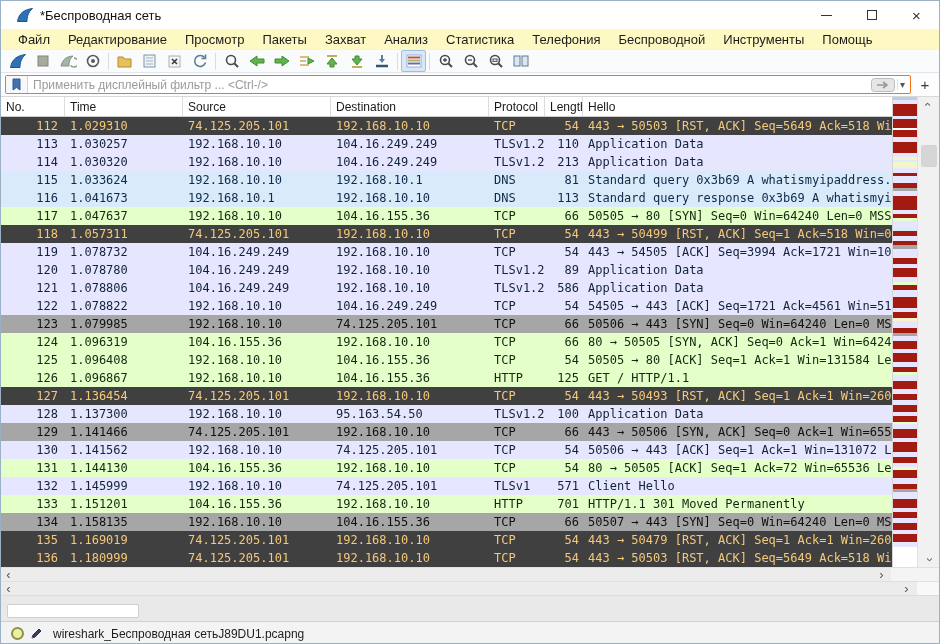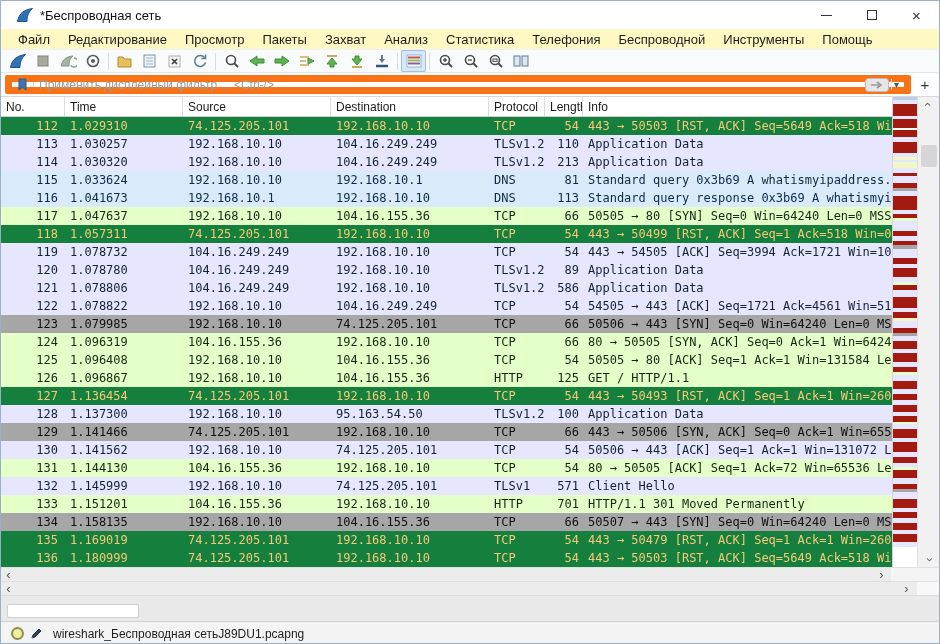--- a/index.html
+++ b/index.html
@@ -20,39 +20,39 @@
   .mitem { padding:0 9px; }
 
   
   .toolbar { height:24px; display:flex; align-items:center; padding-left:4px; background:#fafbfc; border-top:1px solid #eef2f6; border-bottom:1px solid #e2e6ea; }
   .tb { width:25px; height:22px; display:flex; align-items:center; justify-content:center; }
   .tb.active { background:#d9e8f7; border:1px solid #9ec1e3; border-radius:2px; }
   .tsep { width:1px; height:17px; background:#d9dde1; margin:0 3px; }
 
   
   .filterbar { height:24px; display:flex; align-items:center; background:#fdfdfd; padding:2px 4px; border-bottom:1px solid #d8d8d8; }
-  .fbox { flex:1; height:19px; border:7px solid #f97316; border-radius:2px; background:#fff; display:flex; align-items:center; }
+  .fbox { flex:1; height:19px; border:1px solid #f97316; border-radius:2px; background:#fff; display:flex; align-items:center; }
   .bookmark { width:22px; height:100%; display:flex; align-items:center; justify-content:center; border-right:1px solid #d5d5d5; background:#f6f8fa; }
   .finput { flex:1; border:none; outline:none; font-size:12px; padding:0 5px; color:#222; background:transparent; font-family:"Liberation Sans",sans-serif; }
   .finput::placeholder { color:#9b9b9b; }
   .fapply { display:flex; align-items:center; margin-right:2px; }
   .fcaret { font-size:10px; color:#555; padding:0 5px 0 2px; border-left:1px solid #ddd; }
   .fplus { width:20px; text-align:center; font-size:15px; color:#3a3a3a; margin-left:4px; }
 
   
   .plist { position:relative; height:470px; background:#fff; }
   .phead { height:20px; display:flex; border-bottom:1px solid #cfcfcf; background:#fff; width:893px; }
   .hcell { font-size:12px; color:#1a1a1a; padding:3px 0 0 5px; border-right:1px solid #dcdcdc; overflow:hidden; white-space:nowrap; }
   .prows { height:450px; overflow:hidden; width:893px; font-family:"DejaVu Sans Mono", monospace; font-size:12px; }
   .prow { height:18px; display:flex; white-space:nowrap; }
   .pc { overflow:hidden; padding-left:5px; line-height:18px; }
   .c-no { text-align:right; padding-right:7px; padding-left:0; }
   .c-len { text-align:right; padding-right:4px; padding-left:0; }
   .c-info { flex:1; }
-  .row-r { background:#15803d; color:#f6c878; }
+  .row-r { background:#404040; color:#f6c878; }
   .row-l { background:#e7e6ff; color:#10233a; }
   .row-b { background:#d9ebfa; color:#0d2a4a; }
   .row-g { background:#e4ffc7; color:#122a12; }
   .row-n { background:#a6a6a6; color:#101010; }
 
   
   .minimap { position:absolute; top:0; right:22px; width:25px; height:470px; overflow:hidden; border-left:1px solid #d5d5d5; background:#fff; }
   .stripe { width:100%; }
   .vscroll { position:absolute; top:0; right:0; width:22px; height:470px; background:#f1f1f1; border-left:1px solid #e0e0e0; }
   .varrow { position:absolute; left:0; width:100%; height:15px; display:flex; align-items:center; justify-content:center; color:#666; font-size:13px; }
@@ -274,21 +274,21 @@
   </div>
 
   <div class="plist">
     <div class="phead" id="phead">
         <div class="hcell" style="width: 64px;">No.</div>
         <div class="hcell" style="width: 118px;">Time</div>
         <div class="hcell" style="width: 148px;">Source</div>
         <div class="hcell" style="width: 158px;">Destination</div>
         <div class="hcell" style="width: 56px;">Protocol</div>
         <div class="hcell" style="width: 38px;">Length</div>
-        <div class="hcell" style="flex: 1 1 0%;">Info</div>
+        <div class="hcell" style="flex: 1 1 0%;">Hello</div>
       </div>
     <div class="prows" id="prows">
         <div class="prow row-r">
           <span class="pc c-no" style="width: 64px;">112</span>
           <span class="pc " style="width: 118px;">1.029310</span>
           <span class="pc " style="width: 148px;">74.125.205.101</span>
           <span class="pc " style="width: 158px;">192.168.10.10</span>
           <span class="pc " style="width: 56px;">TCP</span>
           <span class="pc c-len" style="width: 38px;">54</span>
           <span class="pc c-info">443 → 50503 [RST, ACK] Seq=5649 Ack=518 Win=0 Len=0</span>

